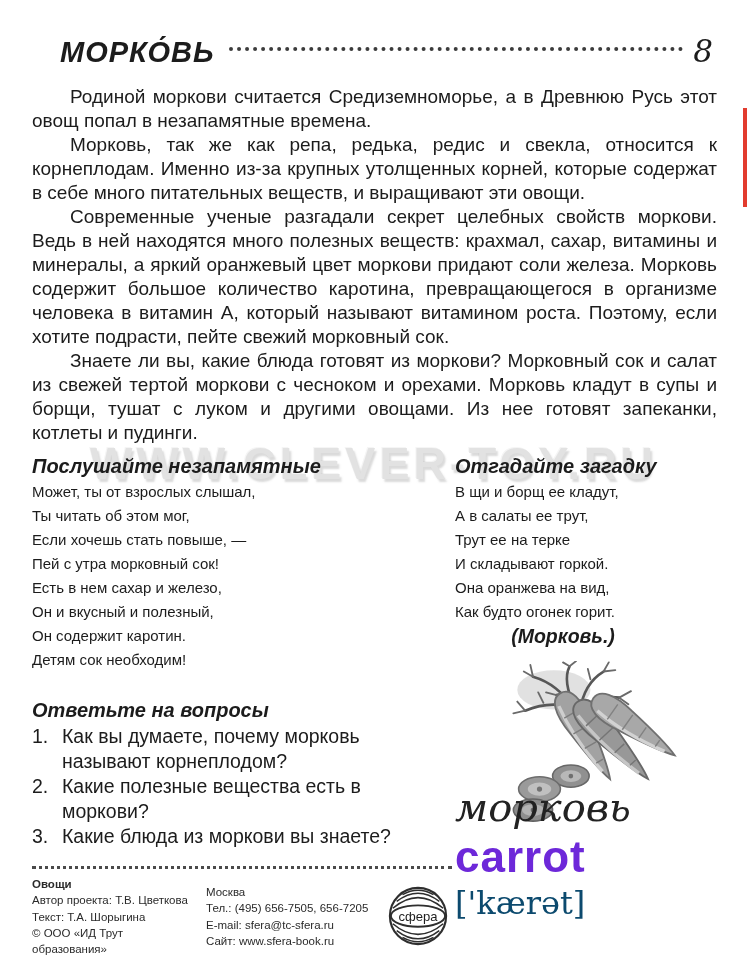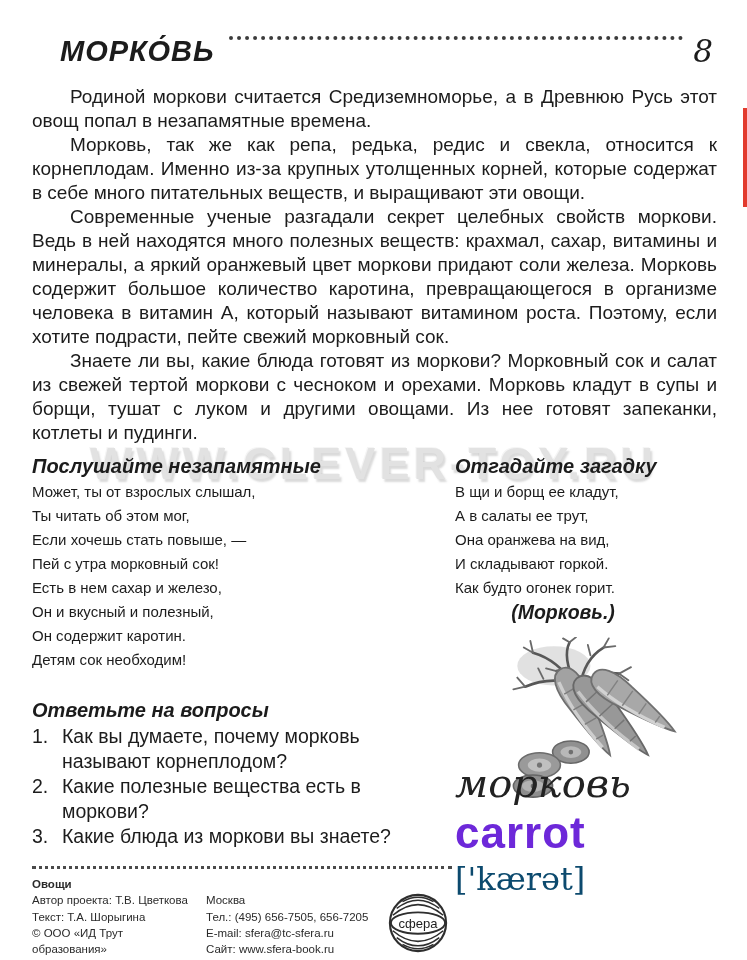--- a/index.html
+++ b/index.html
@@ -22,21 +22,21 @@
     white-space:nowrap;
   }
   
   .page{
     position:absolute;inset:0;
     padding:36px 30px 0 32px;
     box-sizing:border-box;
     z-index:1;
   }
   
-  .header{display:flex;align-items:flex-start;margin:0 4px 16px 28px;}
+  .header{display:flex;align-items:center;margin:0 4px 16px 28px;}
   .title{
     font-size:29px;font-weight:bold;font-style:italic;
     letter-spacing:1px;margin:0;line-height:1.1;white-space:nowrap;
   }
   .leader{flex:1;border-bottom:4px dotted #3c3c3c;margin:0 10px 7px 14px;height:0;}
   .pagenum{
     font-family:"DejaVu Serif", serif;font-style:italic;
     font-size:31px;line-height:1;padding-bottom:2px;
   }
   
@@ -56,21 +56,21 @@
     text-align:center;padding-right:46px;font-weight:bold;
   }
   
   .questions{margin-top:26px;}
   .q-item{display:flex;font-size:19.5px;line-height:25px;}
   .q-num{width:30px;flex:0 0 30px;}
   .q-text{flex:1;}
   
   .footer{margin-top:17px;width:420px;}
   .footer-dots{border-top:3.5px dotted #4a4a4a;height:0;margin-bottom:7px;}
-  .footer-cols{display:flex;gap:16px;align-items:flex-end;}
+  .footer-cols{display:flex;gap:16px;align-items:center;}
   .f-col{font-size:11.5px;line-height:1.42;color:#2a2a2a;}
   .f-col.c1{width:158px;}
   .f-col.c2{width:165px;}
   .f-bold{font-weight:bold;}
   .f-logo{margin-top:2px;}
   
   .figure-col{padding-left:18px;position:relative;}
   .carrot-fig{display:block;margin:12px 22px 0 auto;}
   .vocab{text-align:left;padding-right:38px;margin-top:-46px;}
   .vocab-ru{
@@ -167,22 +167,23 @@
           </div>
         </div>
       </div>
     </div>
 
     <div class="figure-col">
       <div class="riddle">
         <p class="sec-heading">Отгадайте загадку</p>
         <div class="verse-line">В щи и борщ ее кладут,</div>
         <div class="verse-line">А в салаты ее трут,</div>
+        <div class="verse-line">Трут ее на терке</div>
+        <div class="verse-line">И складывают горкой.</div>
         <div class="verse-line">Она оранжева на вид,</div>
-        <div class="verse-line">И складывают горкой.</div>
         <div class="verse-line">Как будто огонек горит.</div>
         <div class="riddle-answer">(Морковь.)</div>
       </div>
 
       <svg class="carrot-fig" width="196" height="170" viewBox="0 0 150 130">
 
         <ellipse cx="42" cy="22" rx="28" ry="15" fill="#9a9a9a" opacity="0.30"></ellipse>
         <g stroke="#575757" stroke-width="2" fill="none" stroke-linecap="round">
           <path d="M58,36 C48,24 40,16 26,12"></path>
           <path d="M58,36 C46,32 34,32 20,38"></path>

